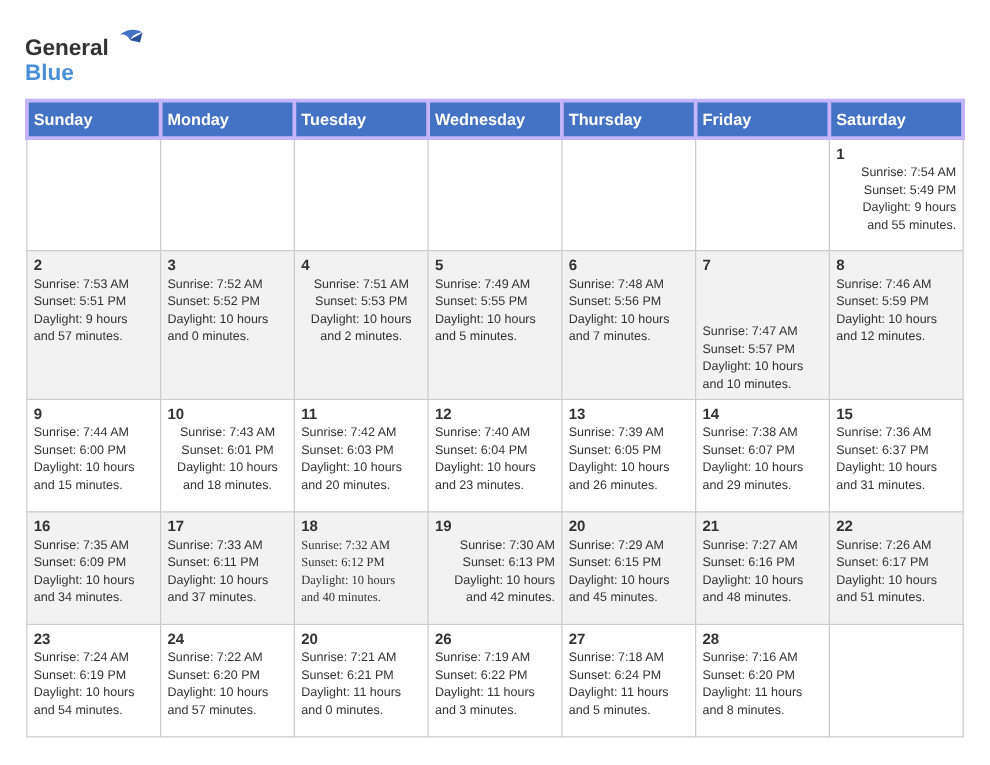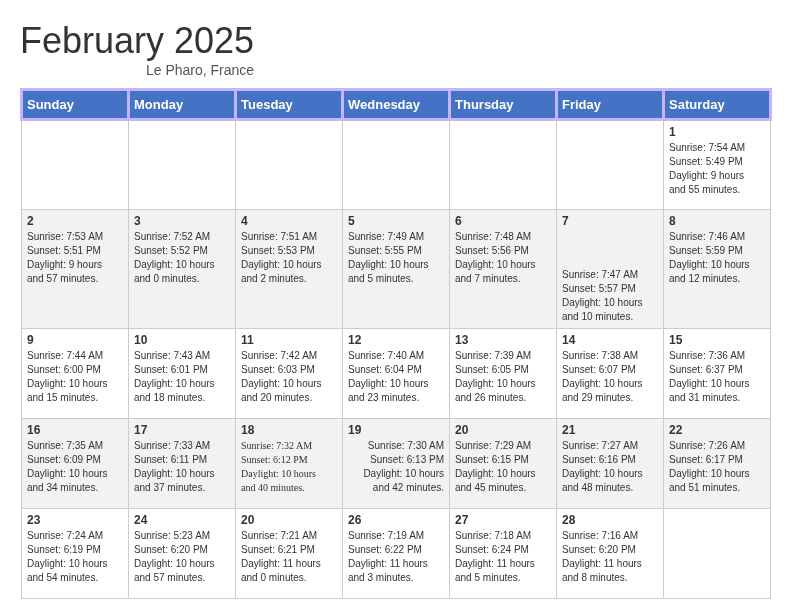--- a/index.html
+++ b/index.html
@@ -87,23 +87,33 @@
       background: #fff !important;
     }
     tr:nth-child(even) .empty-cell {
       background: #f2f2f2 !important;
     }
   </style>
 </head>
 <body>
 
 <div class="header-area">
-  <div class="title-area">
-    <div class="month-title">February 2025</div>
-    <div class="subtitle">Le Pharo, France</div>
+  <div class="logo">
+    <div style="display:flex;flex-direction:column;line-height:1.1;">
+      <div>
+        <span class="logo-text-general">General</span>
+        <svg class="logo-icon" viewBox="0 0 24 24">
+          <path d="M2 8 C6 4, 14 2, 20 6 C16 6, 12 8, 10 12 C8 8, 5 7, 2 8Z" fill="#4472c4"></path>
+          <path d="M10 12 C12 10, 16 9, 20 6 L18 14 C15 13, 12 13, 10 12Z" fill="#2a5298"></path>
+        </svg>
+      </div>
+      <div>
+        <span class="logo-text-blue">Blue</span>
+      </div>
+    </div>
   </div>
 </div>
 
 <table>
   <thead>
     <tr>
     <th>Sunday</th>
         <th>Monday</th>
         <th>Tuesday</th>
         <th>Wednesday</th>
@@ -115,21 +125,21 @@
   <tbody id="calendar-body">
   <tr>
         <td class="empty-cell"></td>
         <td class="empty-cell"></td>
         <td class="empty-cell"></td>
         <td class="empty-cell"></td>
         <td class="empty-cell"></td>
         <td class="empty-cell"></td>
         <td>
           <span class="day-num">1</span>
-          <div class="day-info" style="white-space: pre-line;">Sunrise: 7:54 AM
+          <div class="day-info" style="white-space: pre-line; text-align: right;">Sunrise: 7:54 AM
 Sunset: 5:49 PM
 Daylight: 9 hours
 and 55 minutes.</div>
         </td>
       </tr>
       <tr>
         <td>
           <span class="day-num">2</span>
           <div class="day-info" style="white-space: pre-line;">Sunrise: 7:53 AM
 Sunset: 5:51 PM
@@ -138,21 +148,21 @@
         </td>
         <td>
           <span class="day-num">3</span>
           <div class="day-info" style="white-space: pre-line;">Sunrise: 7:52 AM
 Sunset: 5:52 PM
 Daylight: 10 hours
 and 0 minutes.</div>
         </td>
         <td>
           <span class="day-num">4</span>
-          <div class="day-info" style="white-space: pre-line;">Sunrise: 7:51 AM
+          <div class="day-info" style="white-space: pre-line; text-align: center;">Sunrise: 7:51 AM
 Sunset: 5:53 PM
 Daylight: 10 hours
 and 2 minutes.</div>
         </td>
         <td>
           <span class="day-num">5</span>
           <div class="day-info" style="white-space: pre-line;">Sunrise: 7:49 AM
 Sunset: 5:55 PM
 Daylight: 10 hours
 and 5 minutes.</div>
@@ -182,21 +192,21 @@
       <tr>
         <td>
           <span class="day-num">9</span>
           <div class="day-info" style="white-space: pre-line;">Sunrise: 7:44 AM
 Sunset: 6:00 PM
 Daylight: 10 hours
 and 15 minutes.</div>
         </td>
         <td>
           <span class="day-num">10</span>
-          <div class="day-info" style="white-space: pre-line;">Sunrise: 7:43 AM
+          <div class="day-info" style="white-space: pre-line; text-align: center;">Sunrise: 7:43 AM
 Sunset: 6:01 PM
 Daylight: 10 hours
 and 18 minutes.</div>
         </td>
         <td>
           <span class="day-num">11</span>
           <div class="day-info" style="white-space: pre-line;">Sunrise: 7:42 AM
 Sunset: 6:03 PM
 Daylight: 10 hours
 and 20 minutes.</div>
@@ -284,21 +294,21 @@
       <tr>
         <td>
           <span class="day-num">23</span>
           <div class="day-info" style="white-space: pre-line;">Sunrise: 7:24 AM
 Sunset: 6:19 PM
 Daylight: 10 hours
 and 54 minutes.</div>
         </td>
         <td>
           <span class="day-num">24</span>
-          <div class="day-info" style="white-space: pre-line;">Sunrise: 5:23 AM
+          <div class="day-info" style="white-space: pre-line;">Sunrise: 7:22 AM
 Sunset: 6:20 PM
 Daylight: 10 hours
 and 57 minutes.</div>
         </td>
         <td>
           <span class="day-num">20</span>
           <div class="day-info" style="white-space: pre-line;">Sunrise: 7:21 AM
 Sunset: 6:21 PM
 Daylight: 11 hours
 and 0 minutes.</div>

